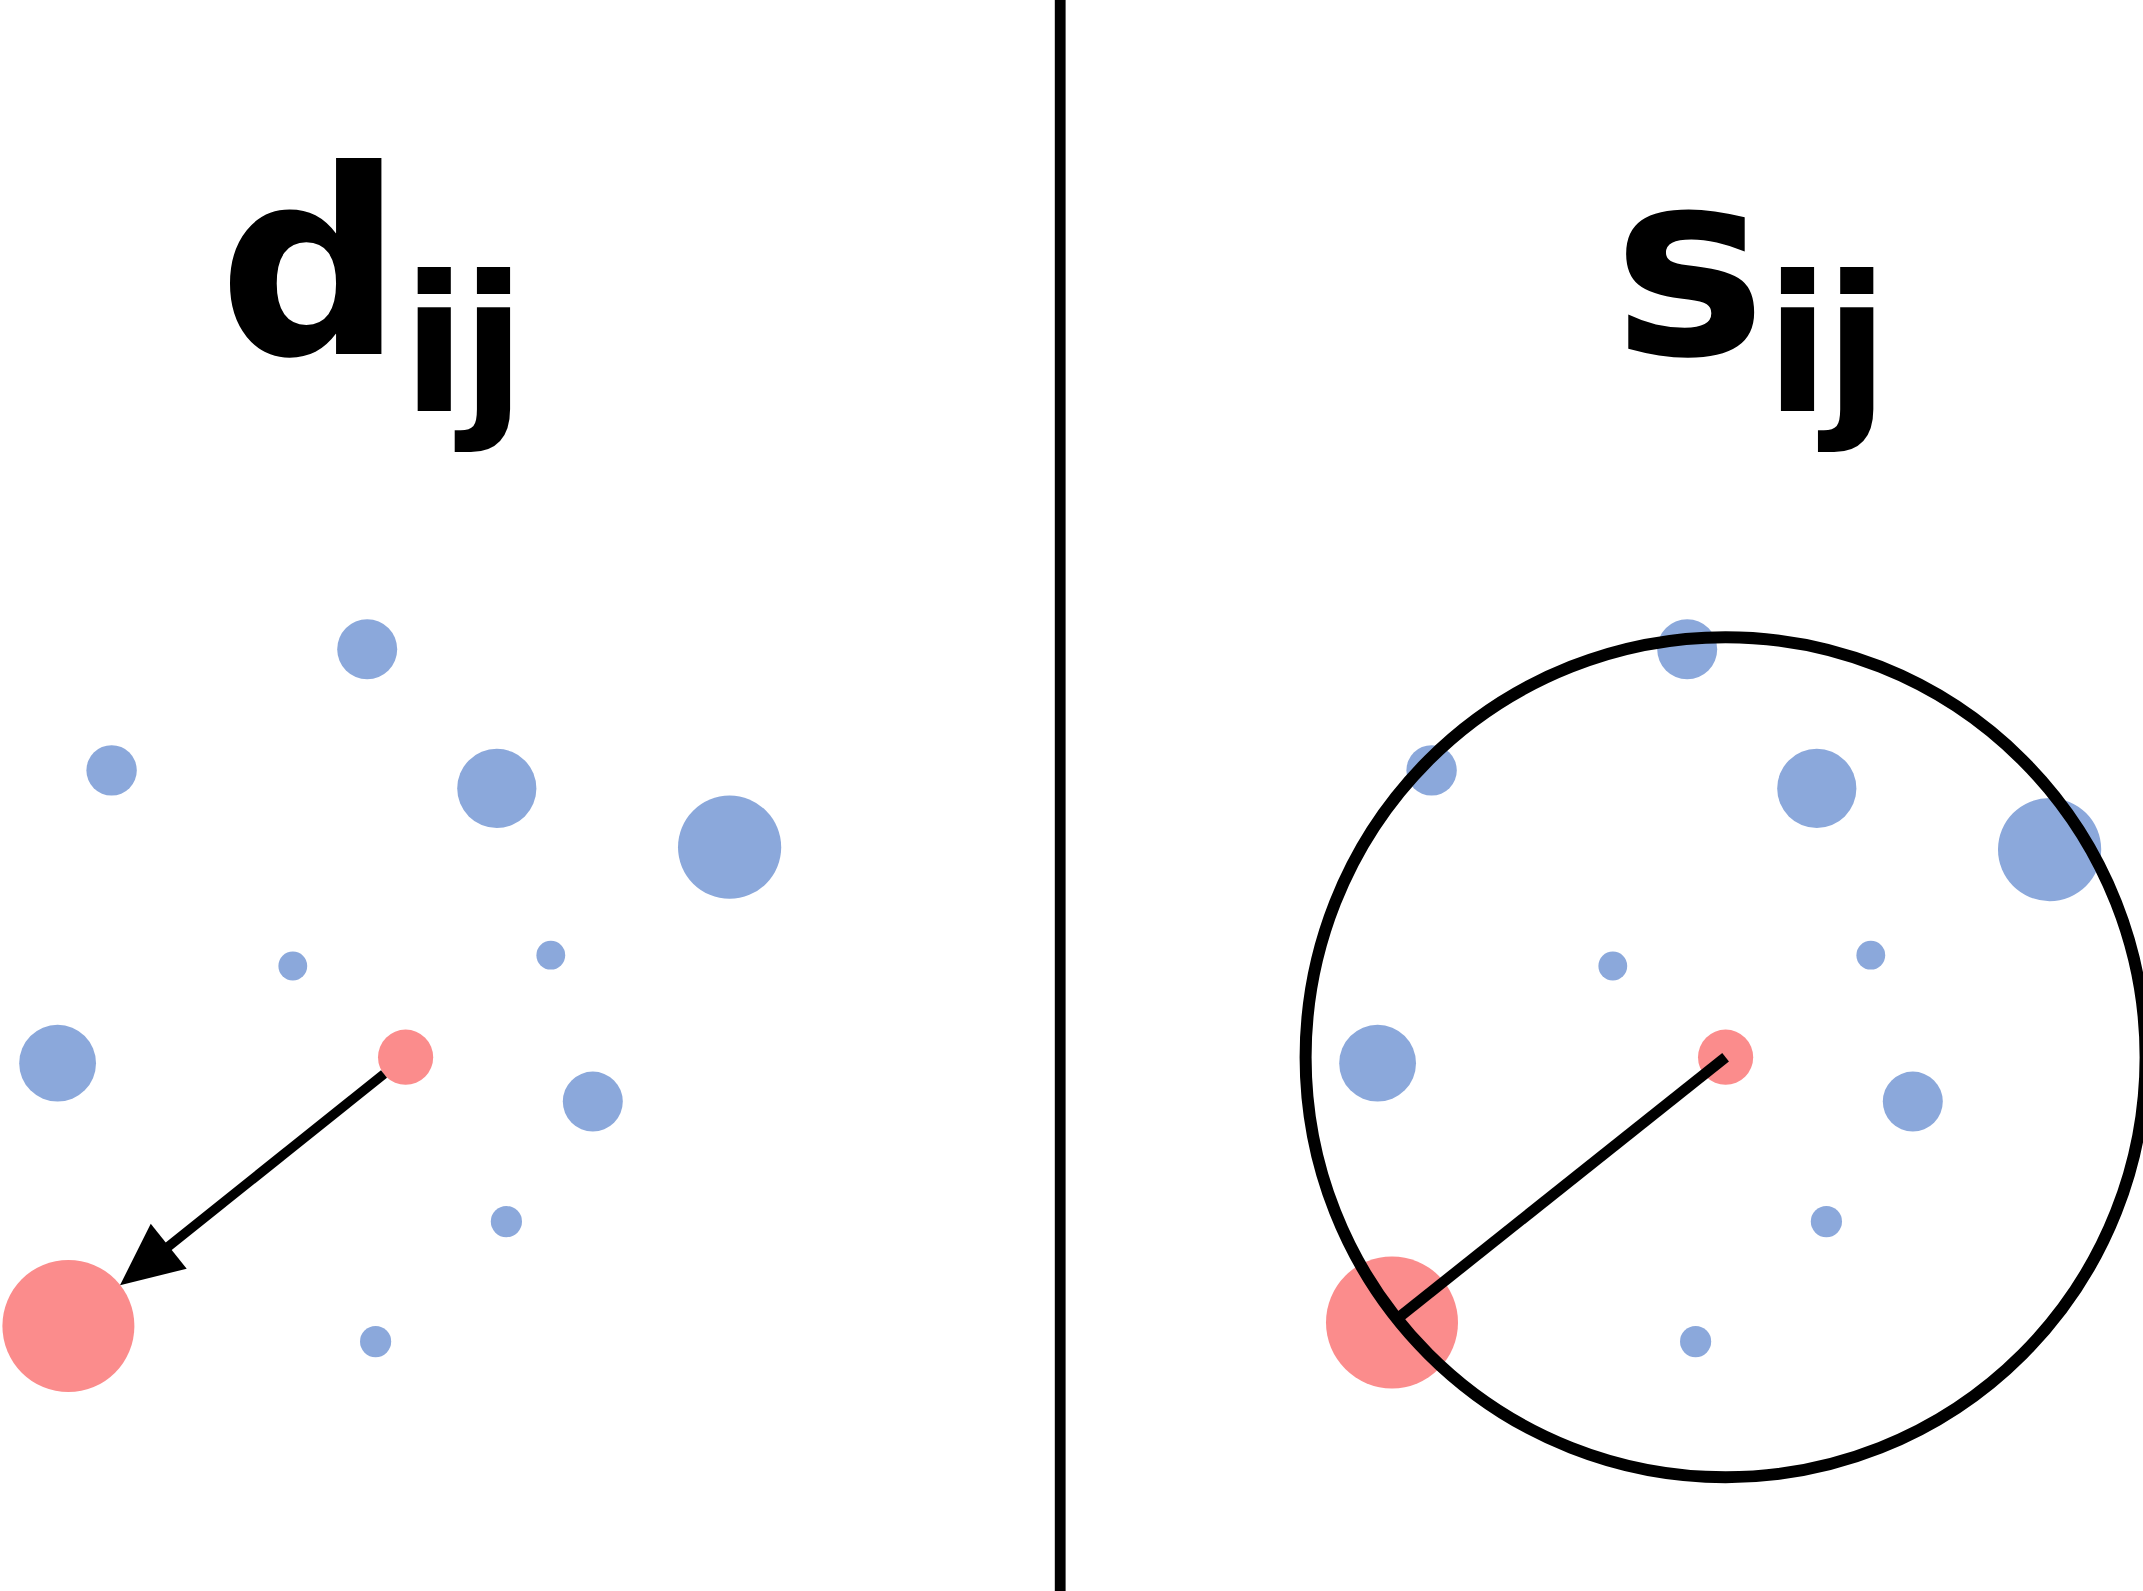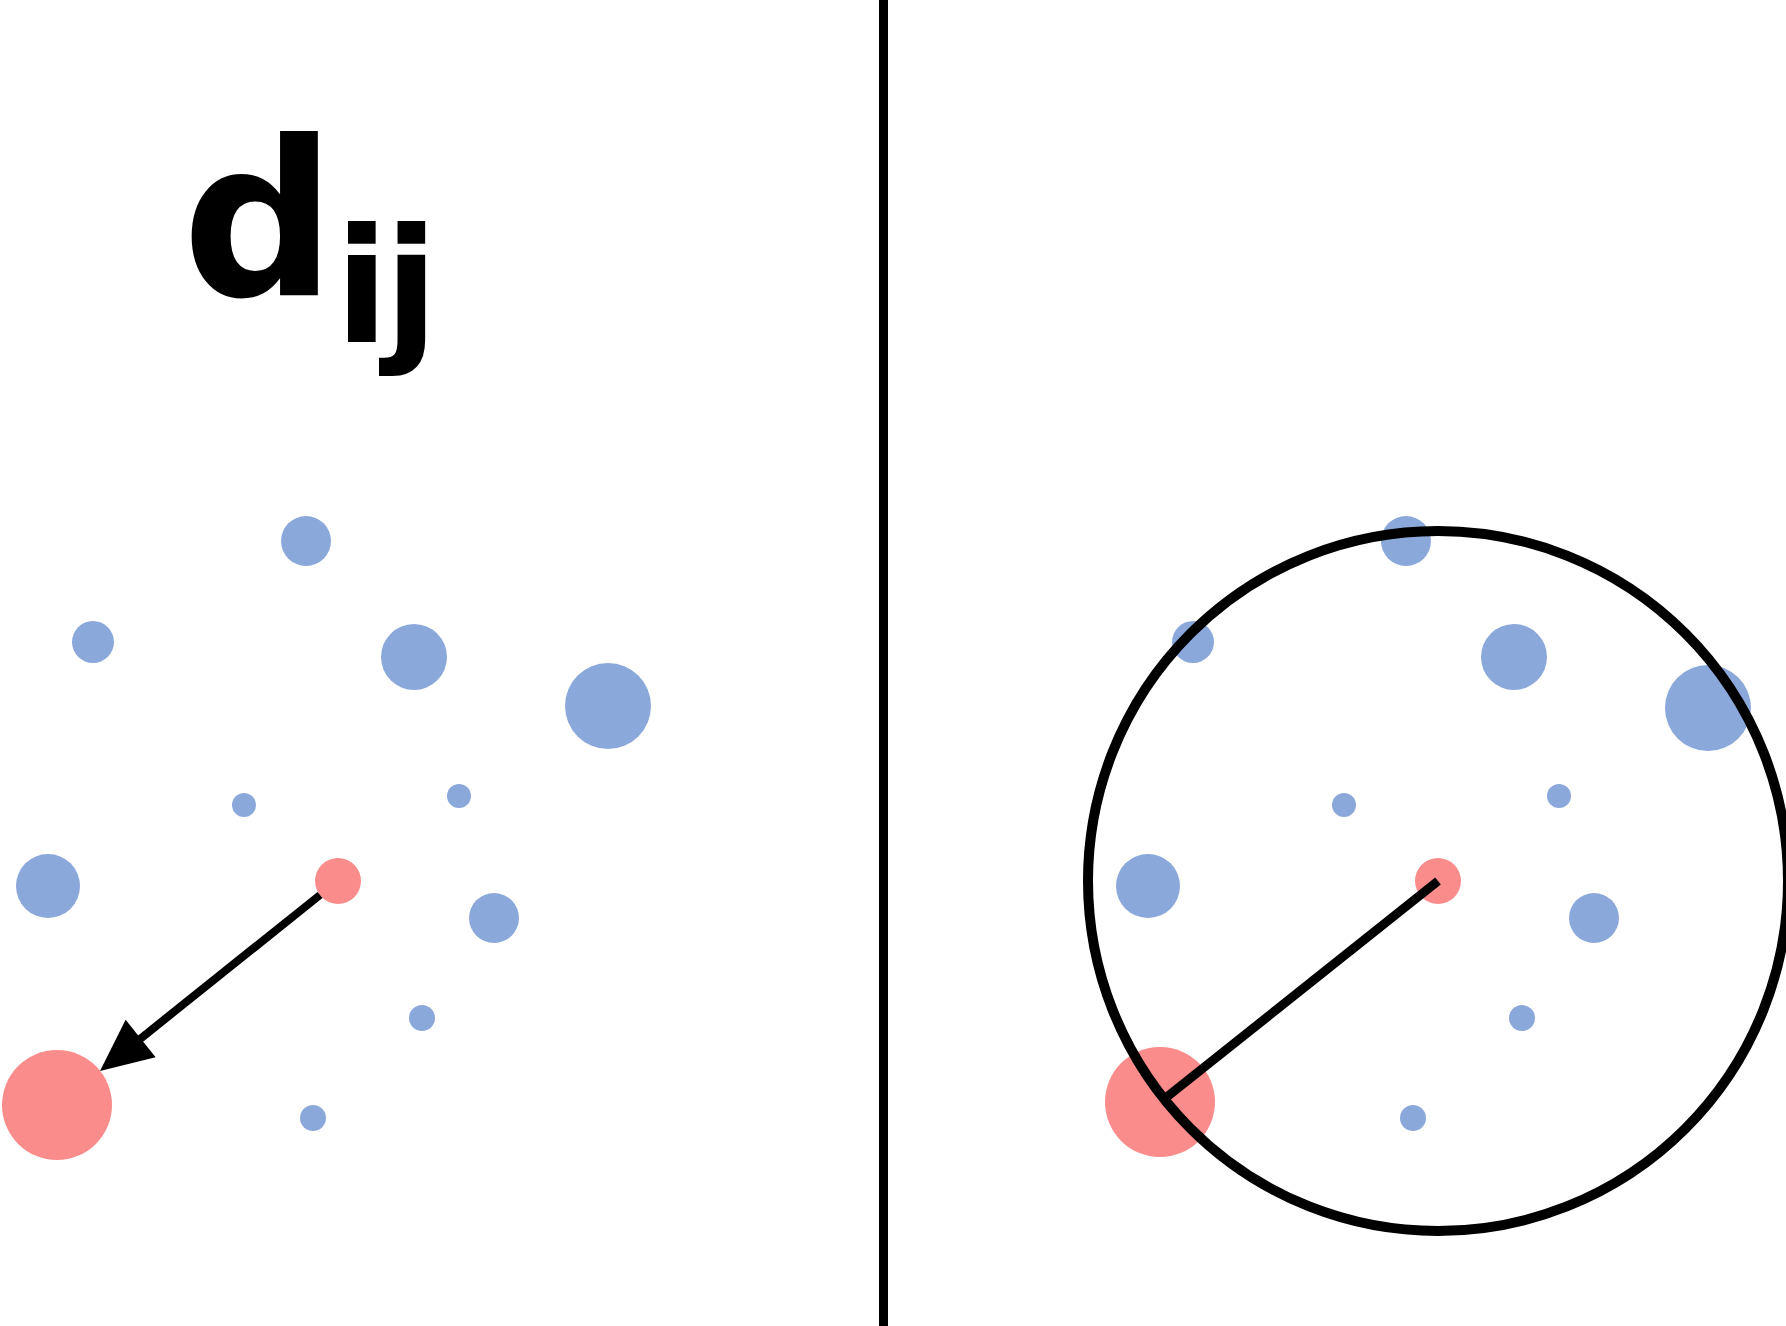--- a/index.html
+++ b/index.html
@@ -76,14 +76,15 @@
       <circle cx="1160" cy="1102" r="55" fill="#FB8C8C"></circle>
       <circle cx="1438" cy="881" r="350" fill="none" stroke="#000000" stroke-width="10"></circle>
       <line x1="1438" y1="881" x2="1163" y2="1100" stroke="#000000" stroke-width="9"></line>
       <line x1="320" y1="895" x2="135.9199652343794" y2="1042.2640278124964" stroke="#000000" stroke-width="8"></line>
       <polygon points="100,1071 125.6124969497314,1019.7750061005371 155.59785923234375,1057.2567089538024" fill="#000000"></polygon>
       <rect x="879" y="0" width="9" height="1326" fill="#000000"></rect>
     </svg>
 
   <div class="panel-title left"><span>d</span><span class="sub">ij</span></div>
 
+  <div class="panel-title right"><span>s</span><span class="sub">ij</span></div>
 
 </div>
 
 </body></html>

